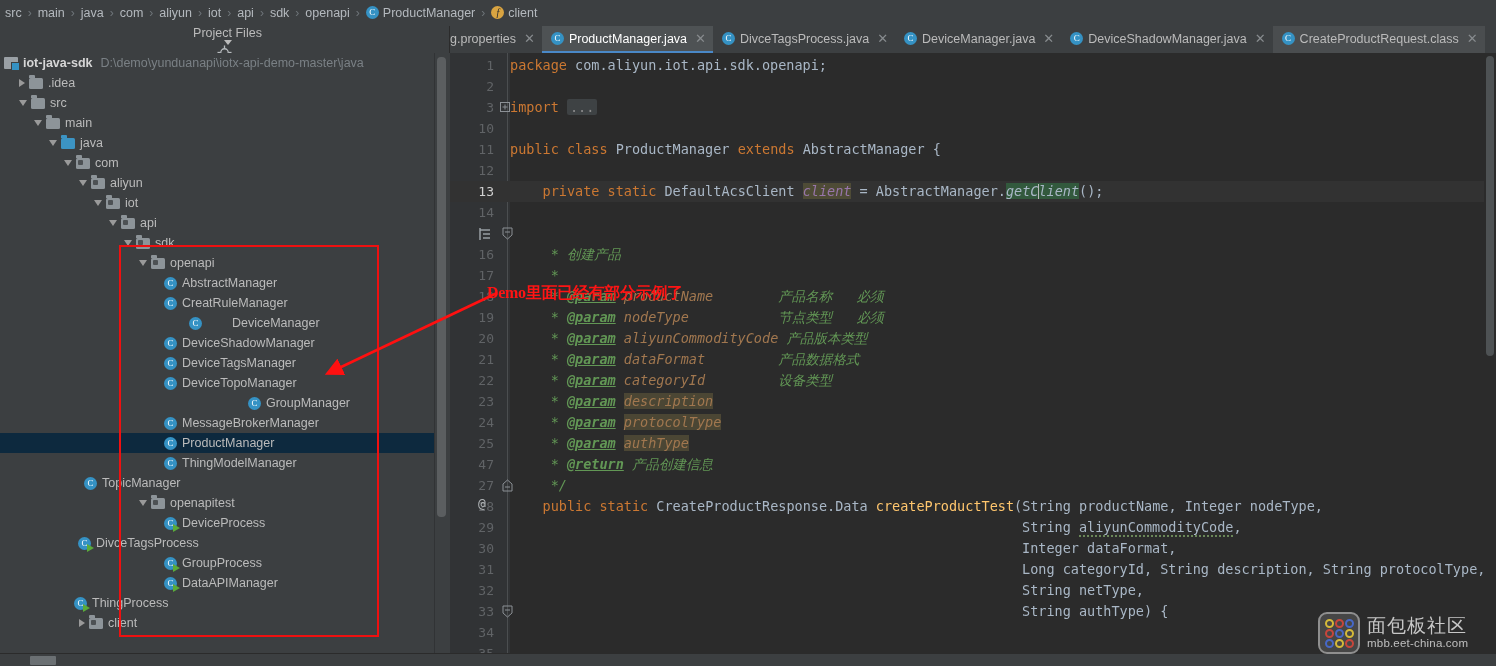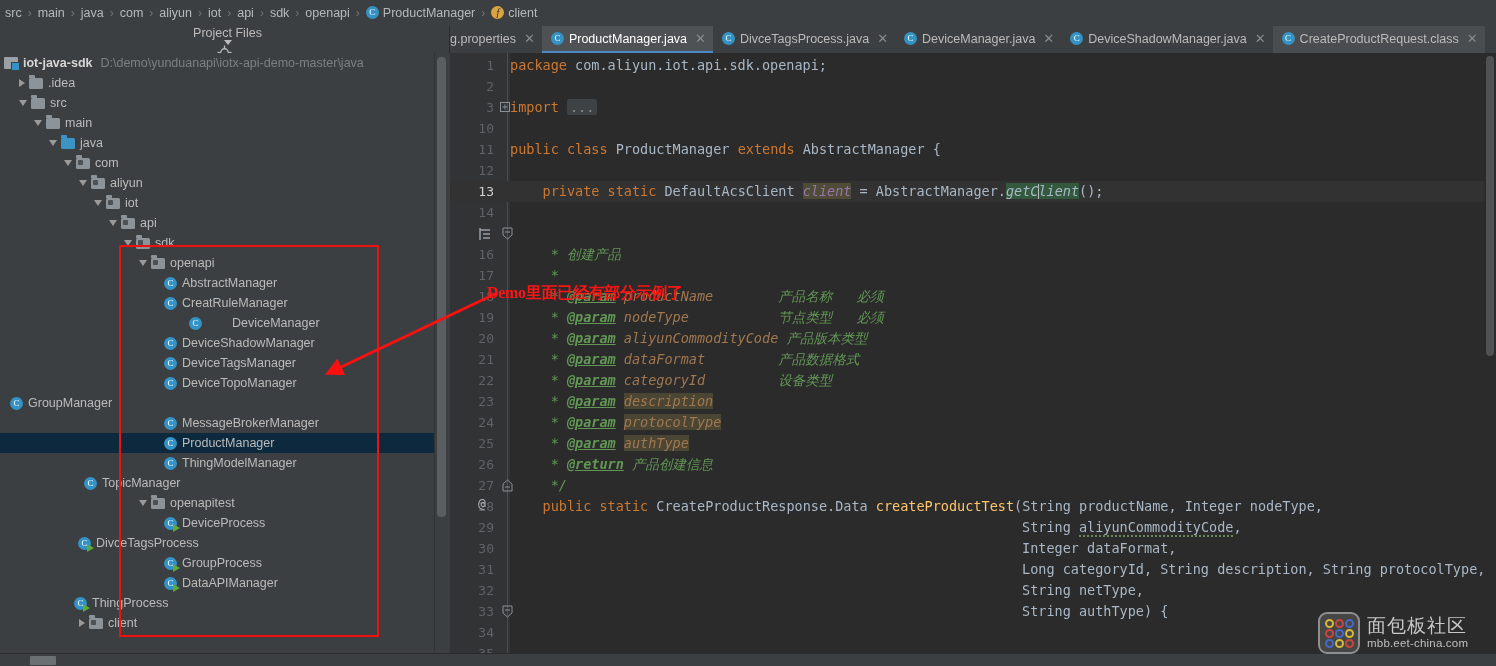--- a/index.html
+++ b/index.html
@@ -417,21 +417,21 @@
       <div class="row" style="padding-left: 154px;">
         <span class="arrow none"></span>
         <span class="cls-icon"></span>
         <span>DeviceTagsManager</span>
       </div>
       <div class="row" style="padding-left: 154px;">
         <span class="arrow none"></span>
         <span class="cls-icon"></span>
         <span>DeviceTopoManager</span>
       </div>
-      <div class="row" style="">
+      <div class="row" style="padding-left: 154px; justify-content: center;">
         <span class="arrow none"></span>
         <span class="cls-icon"></span>
         <span>GroupManager</span>
       </div>
       <div class="row" style="padding-left: 154px;">
         <span class="arrow none"></span>
         <span class="cls-icon"></span>
         <span>MessageBrokerManager</span>
       </div>
       <div class="row selected" style="padding-left: 154px;">
@@ -503,21 +503,21 @@
         <div class="ln" style="top: 191px;"><span class="ln-num">16</span><span class="ln-code">&nbsp;&nbsp;&nbsp;&nbsp;&nbsp;<span class="cmt">* 创建产品</span></span></div>
         <div class="ln" style="top: 212px;"><span class="ln-num">17</span><span class="ln-code">&nbsp;&nbsp;&nbsp;&nbsp;&nbsp;<span class="cmt">*</span></span></div>
         <div class="ln" style="top: 233px;"><span class="ln-num">18</span><span class="ln-code">&nbsp;&nbsp;&nbsp;&nbsp;&nbsp;<span class="cmt">* <span class="cmt-tag">@param</span> <span class="cmt-par">productName</span>        产品名称   必须</span></span></div>
         <div class="ln" style="top: 254px;"><span class="ln-num">19</span><span class="ln-code">&nbsp;&nbsp;&nbsp;&nbsp;&nbsp;<span class="cmt">* <span class="cmt-tag">@param</span> <span class="cmt-par">nodeType</span>           节点类型   必须</span></span></div>
         <div class="ln" style="top: 275px;"><span class="ln-num">20</span><span class="ln-code">&nbsp;&nbsp;&nbsp;&nbsp;&nbsp;<span class="cmt">* <span class="cmt-tag">@param</span> <span class="cmt-par">aliyunCommodityCode</span> 产品版本类型</span></span></div>
         <div class="ln" style="top: 296px;"><span class="ln-num">21</span><span class="ln-code">&nbsp;&nbsp;&nbsp;&nbsp;&nbsp;<span class="cmt">* <span class="cmt-tag">@param</span> <span class="cmt-par">dataFormat</span>         产品数据格式</span></span></div>
         <div class="ln" style="top: 317px;"><span class="ln-num">22</span><span class="ln-code">&nbsp;&nbsp;&nbsp;&nbsp;&nbsp;<span class="cmt">* <span class="cmt-tag">@param</span> <span class="cmt-par">categoryId</span>         设备类型</span></span></div>
         <div class="ln" style="top: 338px;"><span class="ln-num">23</span><span class="ln-code">&nbsp;&nbsp;&nbsp;&nbsp;&nbsp;<span class="cmt">* <span class="cmt-tag">@param</span> <span class="cmt-par hl">description</span></span></span></div>
         <div class="ln" style="top: 359px;"><span class="ln-num">24</span><span class="ln-code">&nbsp;&nbsp;&nbsp;&nbsp;&nbsp;<span class="cmt">* <span class="cmt-tag">@param</span> <span class="cmt-par hl">protocolType</span></span></span></div>
         <div class="ln" style="top: 380px;"><span class="ln-num">25</span><span class="ln-code">&nbsp;&nbsp;&nbsp;&nbsp;&nbsp;<span class="cmt">* <span class="cmt-tag">@param</span> <span class="cmt-par hl">authType</span></span></span></div>
-        <div class="ln" style="top: 401px;"><span class="ln-num">26</span><span class="ln-code">&nbsp;&nbsp;&nbsp;&nbsp;&nbsp;<span class="cmt">* <span class="cmt-tag">@return</span> 产品创建信息</span></span></div>
+        <div class="ln" style="top: 401px;"><span class="ln-num">47</span><span class="ln-code">&nbsp;&nbsp;&nbsp;&nbsp;&nbsp;<span class="cmt">* <span class="cmt-tag">@return</span> 产品创建信息</span></span></div>
         <div class="ln" style="top: 422px;"><span class="ln-num">27</span><span class="ln-code">&nbsp;&nbsp;&nbsp;&nbsp;&nbsp;<span class="cmt">*/</span></span></div>
         <div class="ln" style="top: 443px;"><span class="ln-num">28</span><span class="ln-code"><span class="txt">&nbsp;&nbsp;&nbsp;&nbsp;<span class="kw">public</span> <span class="kw">static</span> <span class="cls">CreateProductResponse</span>.<span class="cls">Data</span> <span class="fn">createProductTest</span>(<span class="cls">String</span> productName, <span class="cls">Integer</span> nodeType,</span></span></div>
         <div class="ln" style="top: 464px;"><span class="ln-num">29</span><span class="ln-code"><span class="txt">&nbsp;&nbsp;&nbsp;&nbsp;&nbsp;&nbsp;&nbsp;&nbsp;&nbsp;&nbsp;&nbsp;&nbsp;&nbsp;&nbsp;&nbsp;&nbsp;&nbsp;&nbsp;&nbsp;&nbsp;&nbsp;&nbsp;&nbsp;&nbsp;&nbsp;&nbsp;&nbsp;&nbsp;&nbsp;&nbsp;&nbsp;&nbsp;&nbsp;&nbsp;&nbsp;&nbsp;&nbsp;&nbsp;&nbsp;&nbsp;&nbsp;&nbsp;&nbsp;&nbsp;&nbsp;&nbsp;&nbsp;&nbsp;&nbsp;&nbsp;&nbsp;&nbsp;&nbsp;&nbsp;&nbsp;&nbsp;&nbsp;&nbsp;&nbsp;&nbsp;&nbsp;&nbsp;&nbsp;<span class="cls">String</span> <span class="squig">aliyunCommodityCode</span>,</span></span></div>
         <div class="ln" style="top: 485px;"><span class="ln-num">30</span><span class="ln-code"><span class="txt">&nbsp;&nbsp;&nbsp;&nbsp;&nbsp;&nbsp;&nbsp;&nbsp;&nbsp;&nbsp;&nbsp;&nbsp;&nbsp;&nbsp;&nbsp;&nbsp;&nbsp;&nbsp;&nbsp;&nbsp;&nbsp;&nbsp;&nbsp;&nbsp;&nbsp;&nbsp;&nbsp;&nbsp;&nbsp;&nbsp;&nbsp;&nbsp;&nbsp;&nbsp;&nbsp;&nbsp;&nbsp;&nbsp;&nbsp;&nbsp;&nbsp;&nbsp;&nbsp;&nbsp;&nbsp;&nbsp;&nbsp;&nbsp;&nbsp;&nbsp;&nbsp;&nbsp;&nbsp;&nbsp;&nbsp;&nbsp;&nbsp;&nbsp;&nbsp;&nbsp;&nbsp;&nbsp;&nbsp;<span class="cls">Integer</span> dataFormat,</span></span></div>
         <div class="ln" style="top: 506px;"><span class="ln-num">31</span><span class="ln-code"><span class="txt">&nbsp;&nbsp;&nbsp;&nbsp;&nbsp;&nbsp;&nbsp;&nbsp;&nbsp;&nbsp;&nbsp;&nbsp;&nbsp;&nbsp;&nbsp;&nbsp;&nbsp;&nbsp;&nbsp;&nbsp;&nbsp;&nbsp;&nbsp;&nbsp;&nbsp;&nbsp;&nbsp;&nbsp;&nbsp;&nbsp;&nbsp;&nbsp;&nbsp;&nbsp;&nbsp;&nbsp;&nbsp;&nbsp;&nbsp;&nbsp;&nbsp;&nbsp;&nbsp;&nbsp;&nbsp;&nbsp;&nbsp;&nbsp;&nbsp;&nbsp;&nbsp;&nbsp;&nbsp;&nbsp;&nbsp;&nbsp;&nbsp;&nbsp;&nbsp;&nbsp;&nbsp;&nbsp;&nbsp;<span class="cls">Long</span> categoryId, <span class="cls">String</span> description, <span class="cls">String</span> protocolType,</span></span></div>
         <div class="ln" style="top: 527px;"><span class="ln-num">32</span><span class="ln-code"><span class="txt">&nbsp;&nbsp;&nbsp;&nbsp;&nbsp;&nbsp;&nbsp;&nbsp;&nbsp;&nbsp;&nbsp;&nbsp;&nbsp;&nbsp;&nbsp;&nbsp;&nbsp;&nbsp;&nbsp;&nbsp;&nbsp;&nbsp;&nbsp;&nbsp;&nbsp;&nbsp;&nbsp;&nbsp;&nbsp;&nbsp;&nbsp;&nbsp;&nbsp;&nbsp;&nbsp;&nbsp;&nbsp;&nbsp;&nbsp;&nbsp;&nbsp;&nbsp;&nbsp;&nbsp;&nbsp;&nbsp;&nbsp;&nbsp;&nbsp;&nbsp;&nbsp;&nbsp;&nbsp;&nbsp;&nbsp;&nbsp;&nbsp;&nbsp;&nbsp;&nbsp;&nbsp;&nbsp;&nbsp;<span class="cls">String</span> netType,</span></span></div>
         <div class="ln" style="top: 548px;"><span class="ln-num">33</span><span class="ln-code"><span class="txt">&nbsp;&nbsp;&nbsp;&nbsp;&nbsp;&nbsp;&nbsp;&nbsp;&nbsp;&nbsp;&nbsp;&nbsp;&nbsp;&nbsp;&nbsp;&nbsp;&nbsp;&nbsp;&nbsp;&nbsp;&nbsp;&nbsp;&nbsp;&nbsp;&nbsp;&nbsp;&nbsp;&nbsp;&nbsp;&nbsp;&nbsp;&nbsp;&nbsp;&nbsp;&nbsp;&nbsp;&nbsp;&nbsp;&nbsp;&nbsp;&nbsp;&nbsp;&nbsp;&nbsp;&nbsp;&nbsp;&nbsp;&nbsp;&nbsp;&nbsp;&nbsp;&nbsp;&nbsp;&nbsp;&nbsp;&nbsp;&nbsp;&nbsp;&nbsp;&nbsp;&nbsp;&nbsp;&nbsp;<span class="cls">String</span> authType) {</span></span></div>
         <div class="ln" style="top: 569px;"><span class="ln-num">34</span><span class="ln-code"><span class="txt"></span></span></div>
         <div class="ln" style="top: 590px;"><span class="ln-num">35</span><span class="ln-code"><span class="txt"></span></span></div>
         <div class="gmark" style="top: 44px; left: 50px;"><svg width="11" height="21">

